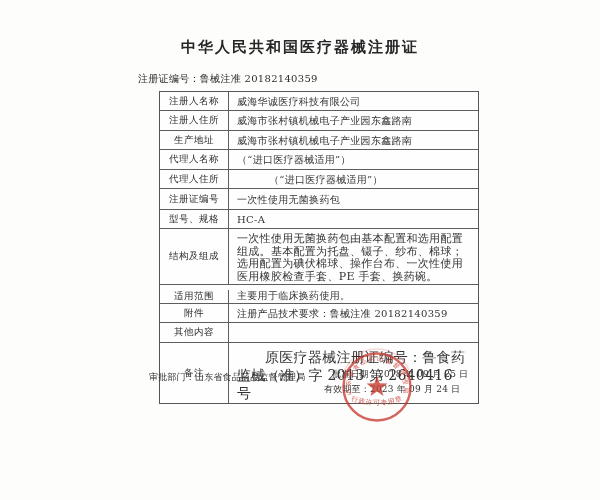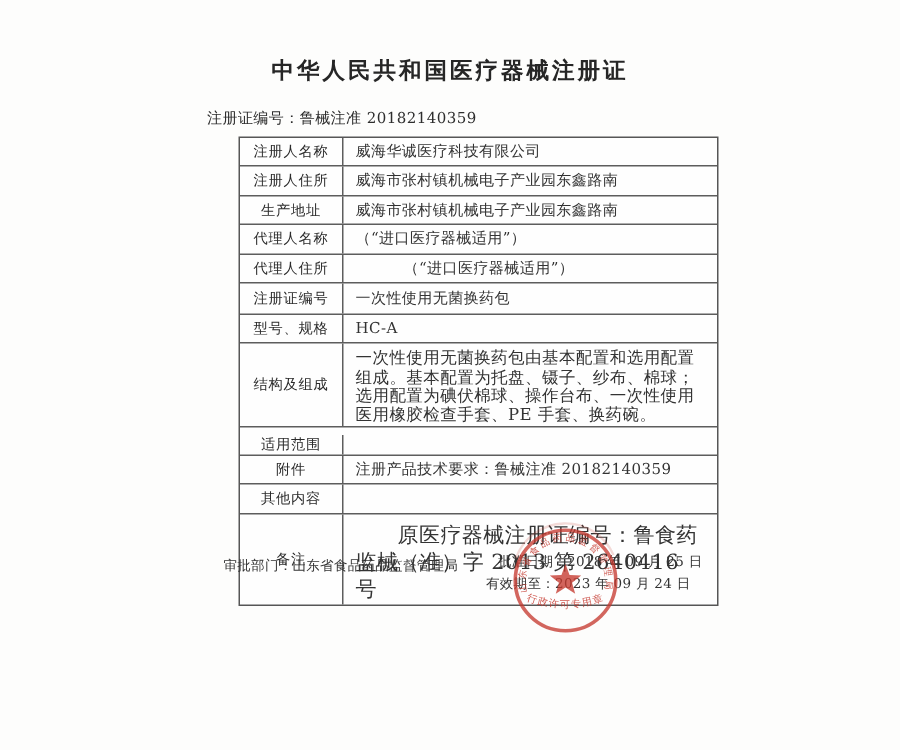--- a/index.html
+++ b/index.html
@@ -79,20 +79,21 @@
   <div class="trow" style="min-height:18px;">
     <div class="tlabel">型号、规格</div>
     <div class="tvalue">HC-A</div>
   </div>
   <div class="trow" style="min-height:53px;">
     <div class="tlabel">结构及组成</div>
     <div class="tvalue multiline">一次性使用无菌换药包由基本配置和选用配置组成。基本配置为托盘、镊子、纱布、棉球；选用配置为碘伏棉球、操作台布、一次性使用医用橡胶检查手套、PE 手套、换药碗。</div>
   </div>
   <div class="trow" style="min-height:18px;align-items:flex-end;">
     <div class="tlabel">适用范围</div>
+    <div class="tvalue">主要用于临床换药使用。</div>
   </div>
   <div class="trow" style="min-height:18px;">
     <div class="tlabel">附件</div>
     <div class="tvalue">注册产品技术要求：鲁械注准 20182140359</div>
   </div>
   <div class="trow" style="min-height:19px;">
     <div class="tlabel">其他内容</div>
     <div class="tvalue"></div>
   </div>
   <div class="trow" style="min-height:38px;">

